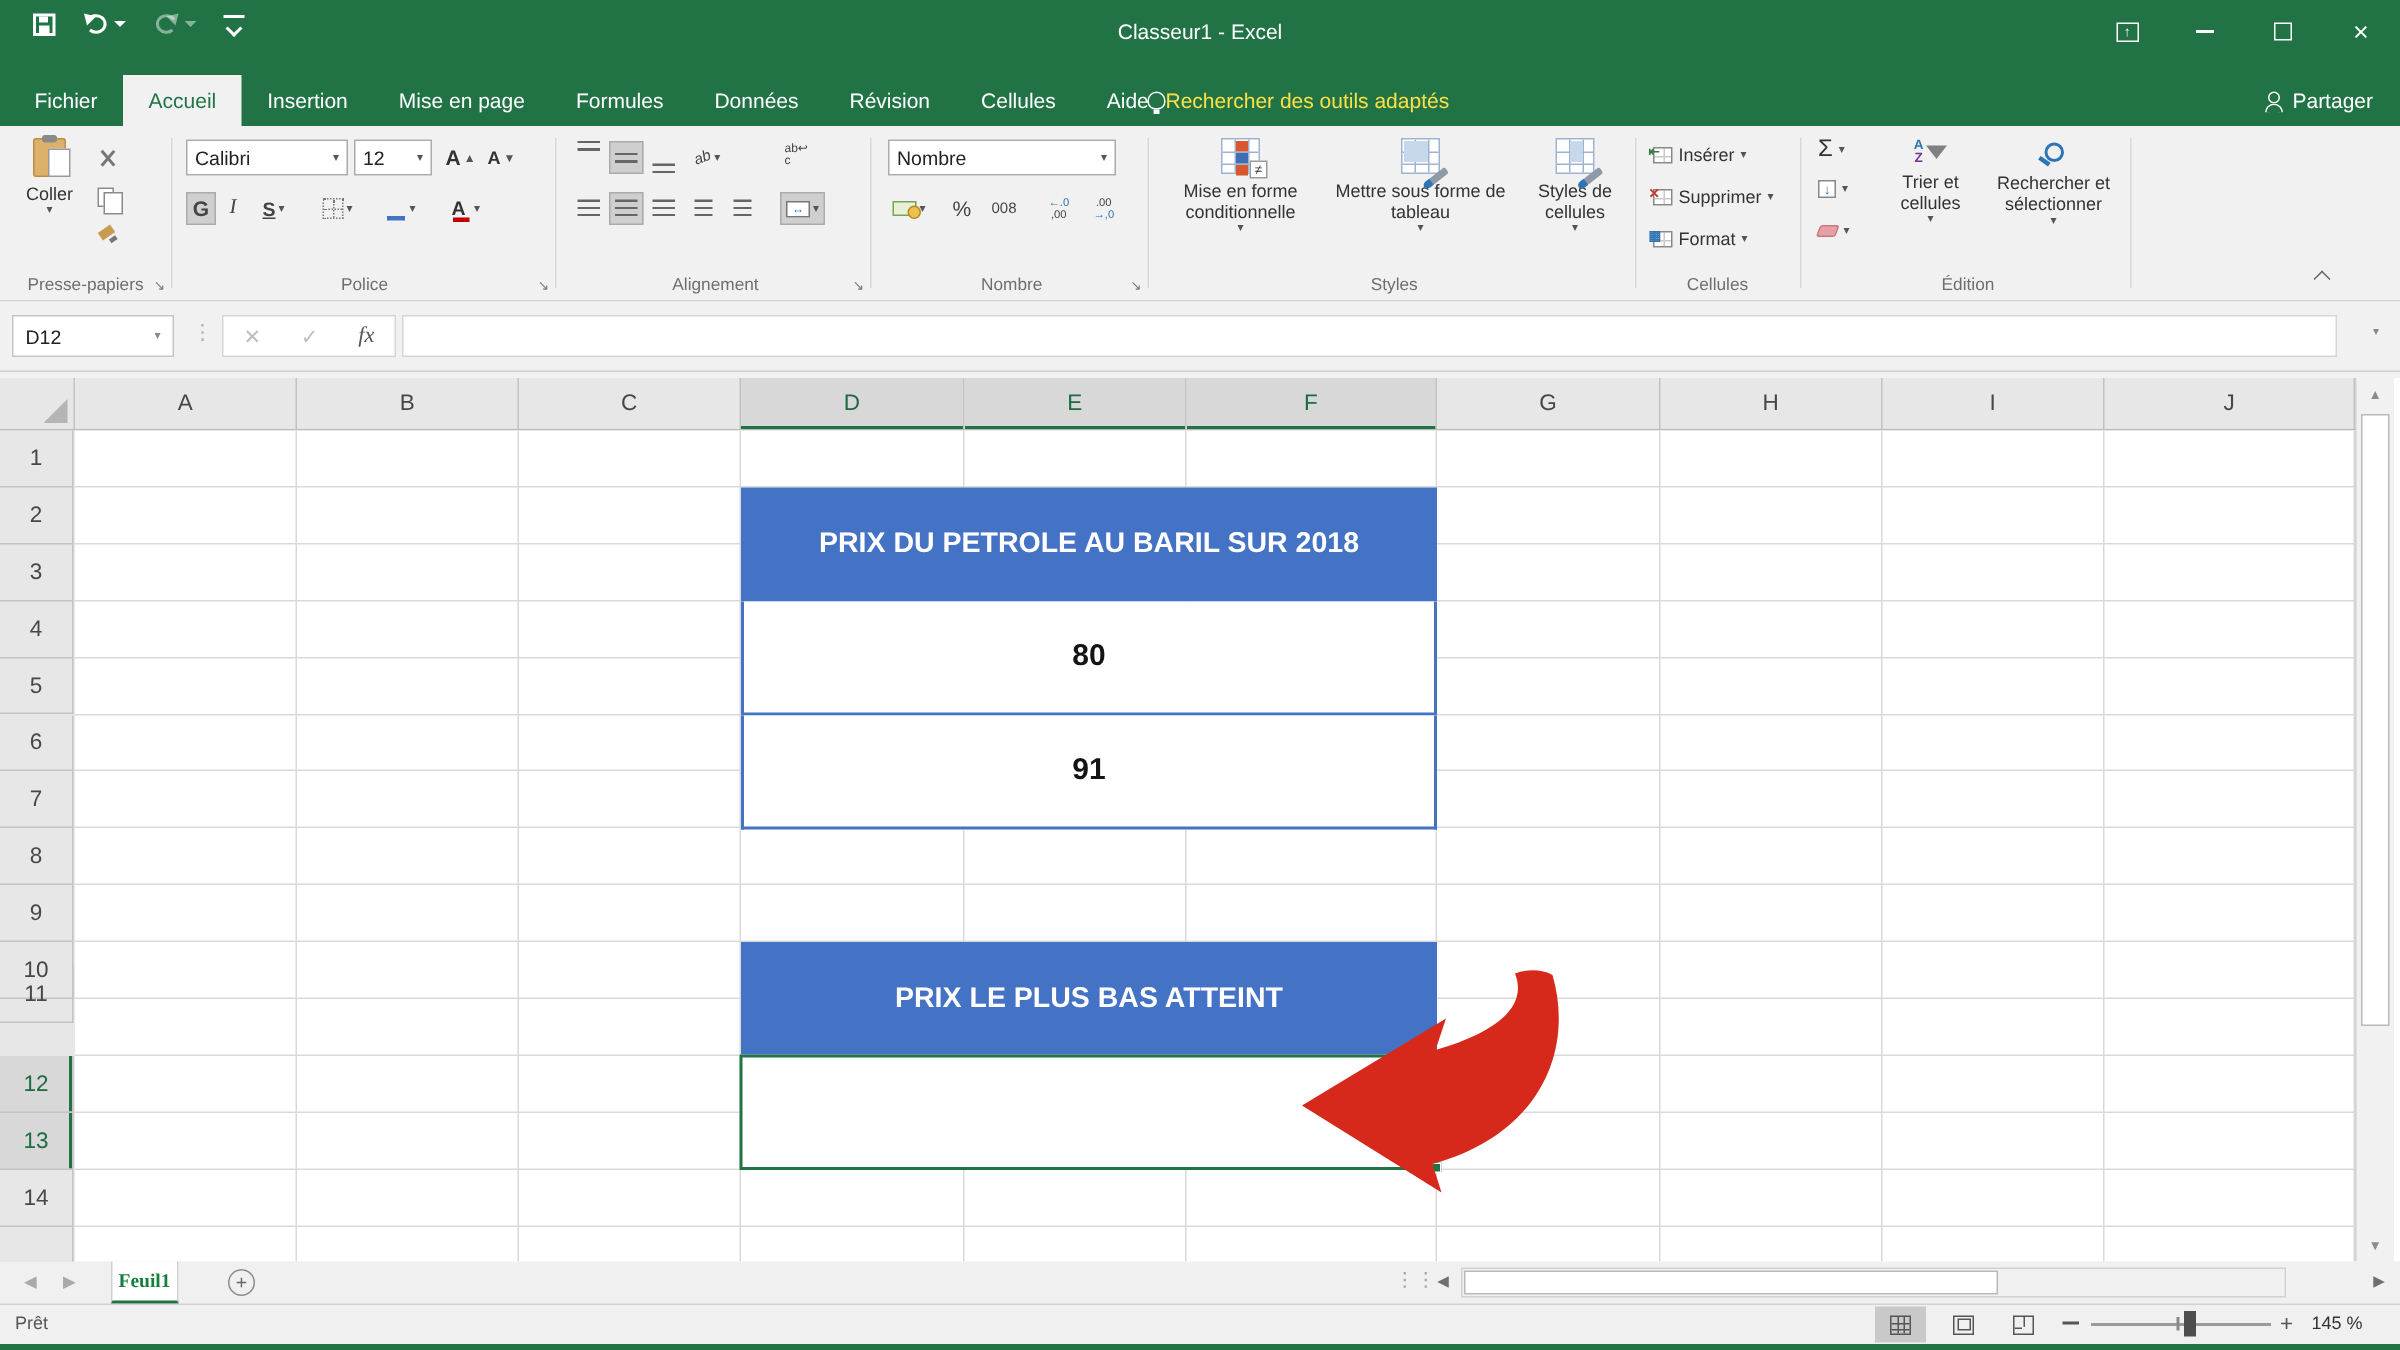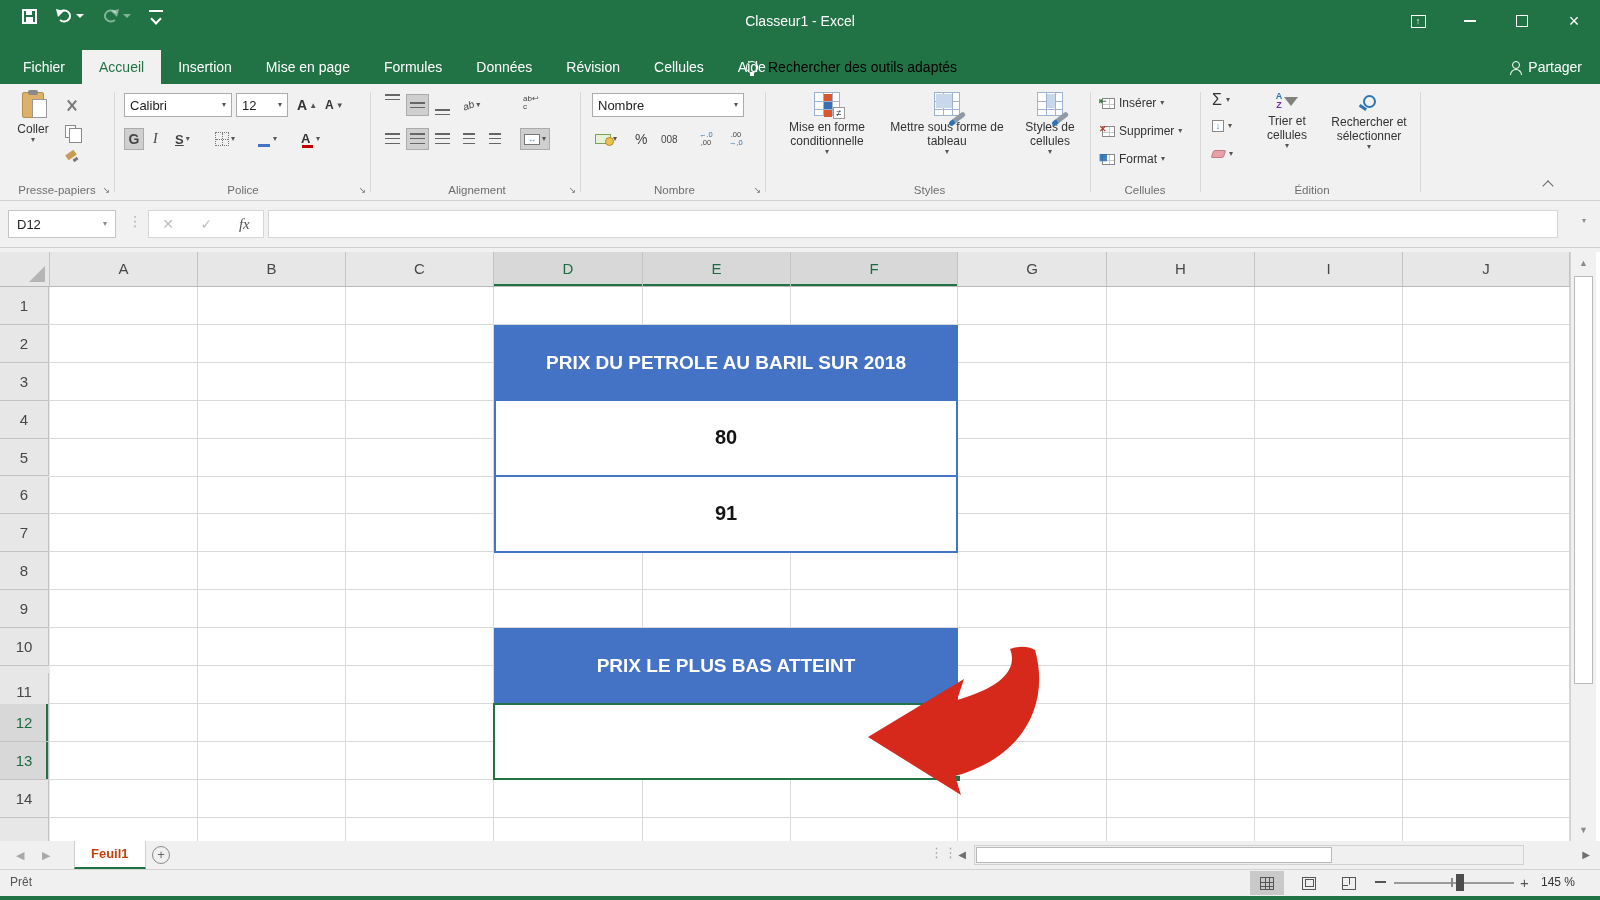--- a/index.html
+++ b/index.html
@@ -24,21 +24,21 @@
   .winbtn { width:52px; height:42px; display:flex; align-items:center; justify-content:center; color:#fff; font-size:15px; }
   .ic-ribbonopt { width:15px; height:13px; border:1px solid #fff; position:relative; font-size:9px; text-align:center; line-height:11px; }
   .ic-max { width:12px; height:12px; border:1px solid #fff; }
   .ic-min { width:12px; height:2px; background:#fff; }
 
   
   .tabrow { position:absolute; left:0; top:42px; width:1600px; height:42px; background:#217346; }
   .rtabs { position:absolute; left:6px; bottom:0; display:flex; height:34px;text-align:right; }
   .rtab { padding:0 17px; height:34px; line-height:34px; color:#fff; font-size:14px; cursor:default; }
   .rtab.on { background:#f1f1f1; color:#217346; }
-  .searchhint { position:absolute; left:746px; bottom:0; height:34px; display:flex; align-items:center; gap:10px; color:#000000; font-size:14px; }
+  .searchhint { position:absolute; left:765px; bottom:0; height:34px; display:flex; align-items:center; color:#fde047; font-size:14px; }
   .ic-bulb { width:12px; height:12px; border:1.6px solid #fff; border-radius:50% 50% 42% 42%; position:relative; }
   .ic-bulb::after { content:""; position:absolute; left:2.5px; bottom:-4px; width:4px; height:3px; background:#fff; }
   .share { position:absolute; right:18px; bottom:0; height:34px; display:flex; align-items:center; gap:6px; color:#fff; font-size:14px; }
   .ic-person { width:13px; height:13px; position:relative; }
   .ic-person::before { content:""; position:absolute; left:3px; top:0; width:6px; height:6px; border:1.4px solid #fff; border-radius:50%; }
   .ic-person::after { content:""; position:absolute; left:1px; bottom:-1px; width:10px; height:5px; border:1.4px solid #fff; border-bottom:none; border-radius:6px 6px 0 0; }
 
   
   .ribbon { position:absolute; left:0; top:84px; width:1600px; height:117px; background:#f1f1f1; border-bottom:1px solid #d2d2d2; font-size:12px; color:#444; }
   .grp { position:absolute; top:0; height:116px; }
@@ -147,21 +147,21 @@
   .selbox { position:absolute; left:443px; width:466px; border:2px solid #217346; background:#fff; }
   .handle { position:absolute; right:-4px; bottom:-4px; width:7px; height:7px; background:#217346; border:1px solid #fff; }
   .arrow-svg { position:absolute; left:0; top:0; pointer-events:none; }
   .vscroll { position:absolute; left:1570px; top:0; width:26px; height:589px; background:#f1f1f1; border-left:1px solid #d2d2d2; }
   .vthumb { position:absolute; left:3px; top:24px; width:19px; height:408px; background:#fff; border:1px solid #b9b9b9; }
   .scr-arrow { color:#8b8b8b; font-size:9px; text-align:center; width:100%; position:absolute; }
 
   
   .tabbar { position:absolute; left:0; top:841px; width:1600px; height:29px; background:#f0f0f0; border-bottom:1px solid #d2d2d2; font-size:13px; }
   .navarr { position:absolute; top:0; height:28px; line-height:28px; color:#a9a9a9; font-size:11px; }
-  .sheettab { position:absolute; left:74px; top:0; height:28px; line-height:26px; padding:0 16px; background:#fff; border-left:1px solid #cfcfcf; border-right:1px solid #cfcfcf; border-bottom:2px solid #217346; color:#c2410c; font-weight:bold; }
+  .sheettab { position:absolute; left:74px; top:0; height:28px; line-height:26px; padding:0 4px; background:#fff; border-left:1px solid #cfcfcf; border-right:1px solid #cfcfcf; border-bottom:2px solid #217346; color:#15803d; font-weight:bold;font-family:Liberation Serif, serif; }
   .addsheet { position:absolute; left:152px; top:5px; width:18px; height:18px; border:1px solid #8b8b8b; border-radius:50%; color:#666; text-align:center; line-height:16px; font-size:13px; }
   .hdots { position:absolute; left:930px; top:4px; color:#a0a0a0; font-size:13px; letter-spacing:1px; }
   .hs-l { position:absolute; left:952px; top:4px; width:20px; height:20px; color:#6f6f6f; font-size:10px; text-align:center; line-height:20px; }
   .hs-track { position:absolute; left:974px; top:4px; width:550px; height:20px; background:#f0f0f0; border:1px solid #d2d2d2; }
   .hs-thumb { position:absolute; left:1px; top:1px; width:356px; height:16px; background:#fff; border:1px solid #b9b9b9; }
   .hs-r { position:absolute; left:1576px; top:4px; width:20px; height:20px; color:#6f6f6f; font-size:10px; text-align:center; line-height:20px; }
 
   
   .statusbar { position:absolute; left:0; top:870px; width:1600px; height:26px; background:#f0f0f0; font-size:12px; color:#555; }
   .statusbar .ready { position:absolute; left:10px; top:5px; }
@@ -512,21 +512,21 @@
         <div class="rowh" style="top: 0px; height: 37.9px;">1</div>
         <div class="rowh" style="top: 37.9px; height: 37.9px;">2</div>
         <div class="rowh" style="top: 75.8px; height: 37.9px;">3</div>
         <div class="rowh" style="top: 113.7px; height: 37.9px;">4</div>
         <div class="rowh" style="top: 151.6px; height: 37.9px;">5</div>
         <div class="rowh" style="top: 189.5px; height: 37.9px;">6</div>
         <div class="rowh" style="top: 227.4px; height: 37.9px;">7</div>
         <div class="rowh" style="top: 265.3px; height: 37.9px;">8</div>
         <div class="rowh" style="top: 303.2px; height: 37.9px;">9</div>
         <div class="rowh" style="top: 341.1px; height: 37.9px;">10</div>
-        <div class="rowh" style="top: 386px; height: 37.9px;">11</div>
+        <div class="rowh" style="top: 357px; height: 37.9px;">11</div>
         <div class="rowh on" style="top: 416.9px; height: 37.9px;">12</div>
         <div class="rowh on" style="top: 454.8px; height: 37.9px;">13</div>
         <div class="rowh" style="top: 492.7px; height: 37.9px;">14</div>
         <div class="rowh" style="top: 530.6px; height: 24px;"></div>
       </div>
 
     <div class="cells">
         <div class="hline" style="top: 529.6px;"></div>
         <div class="hline" style="top: 491.7px;"></div>
         <div class="hline" style="top: 453.8px;"></div>

